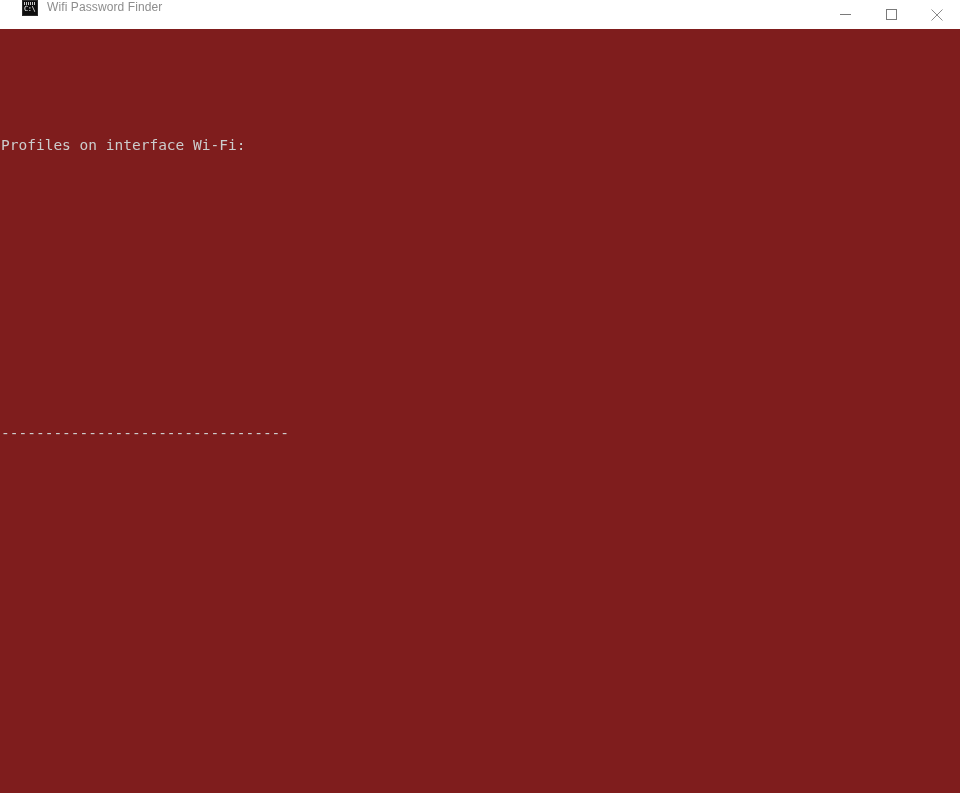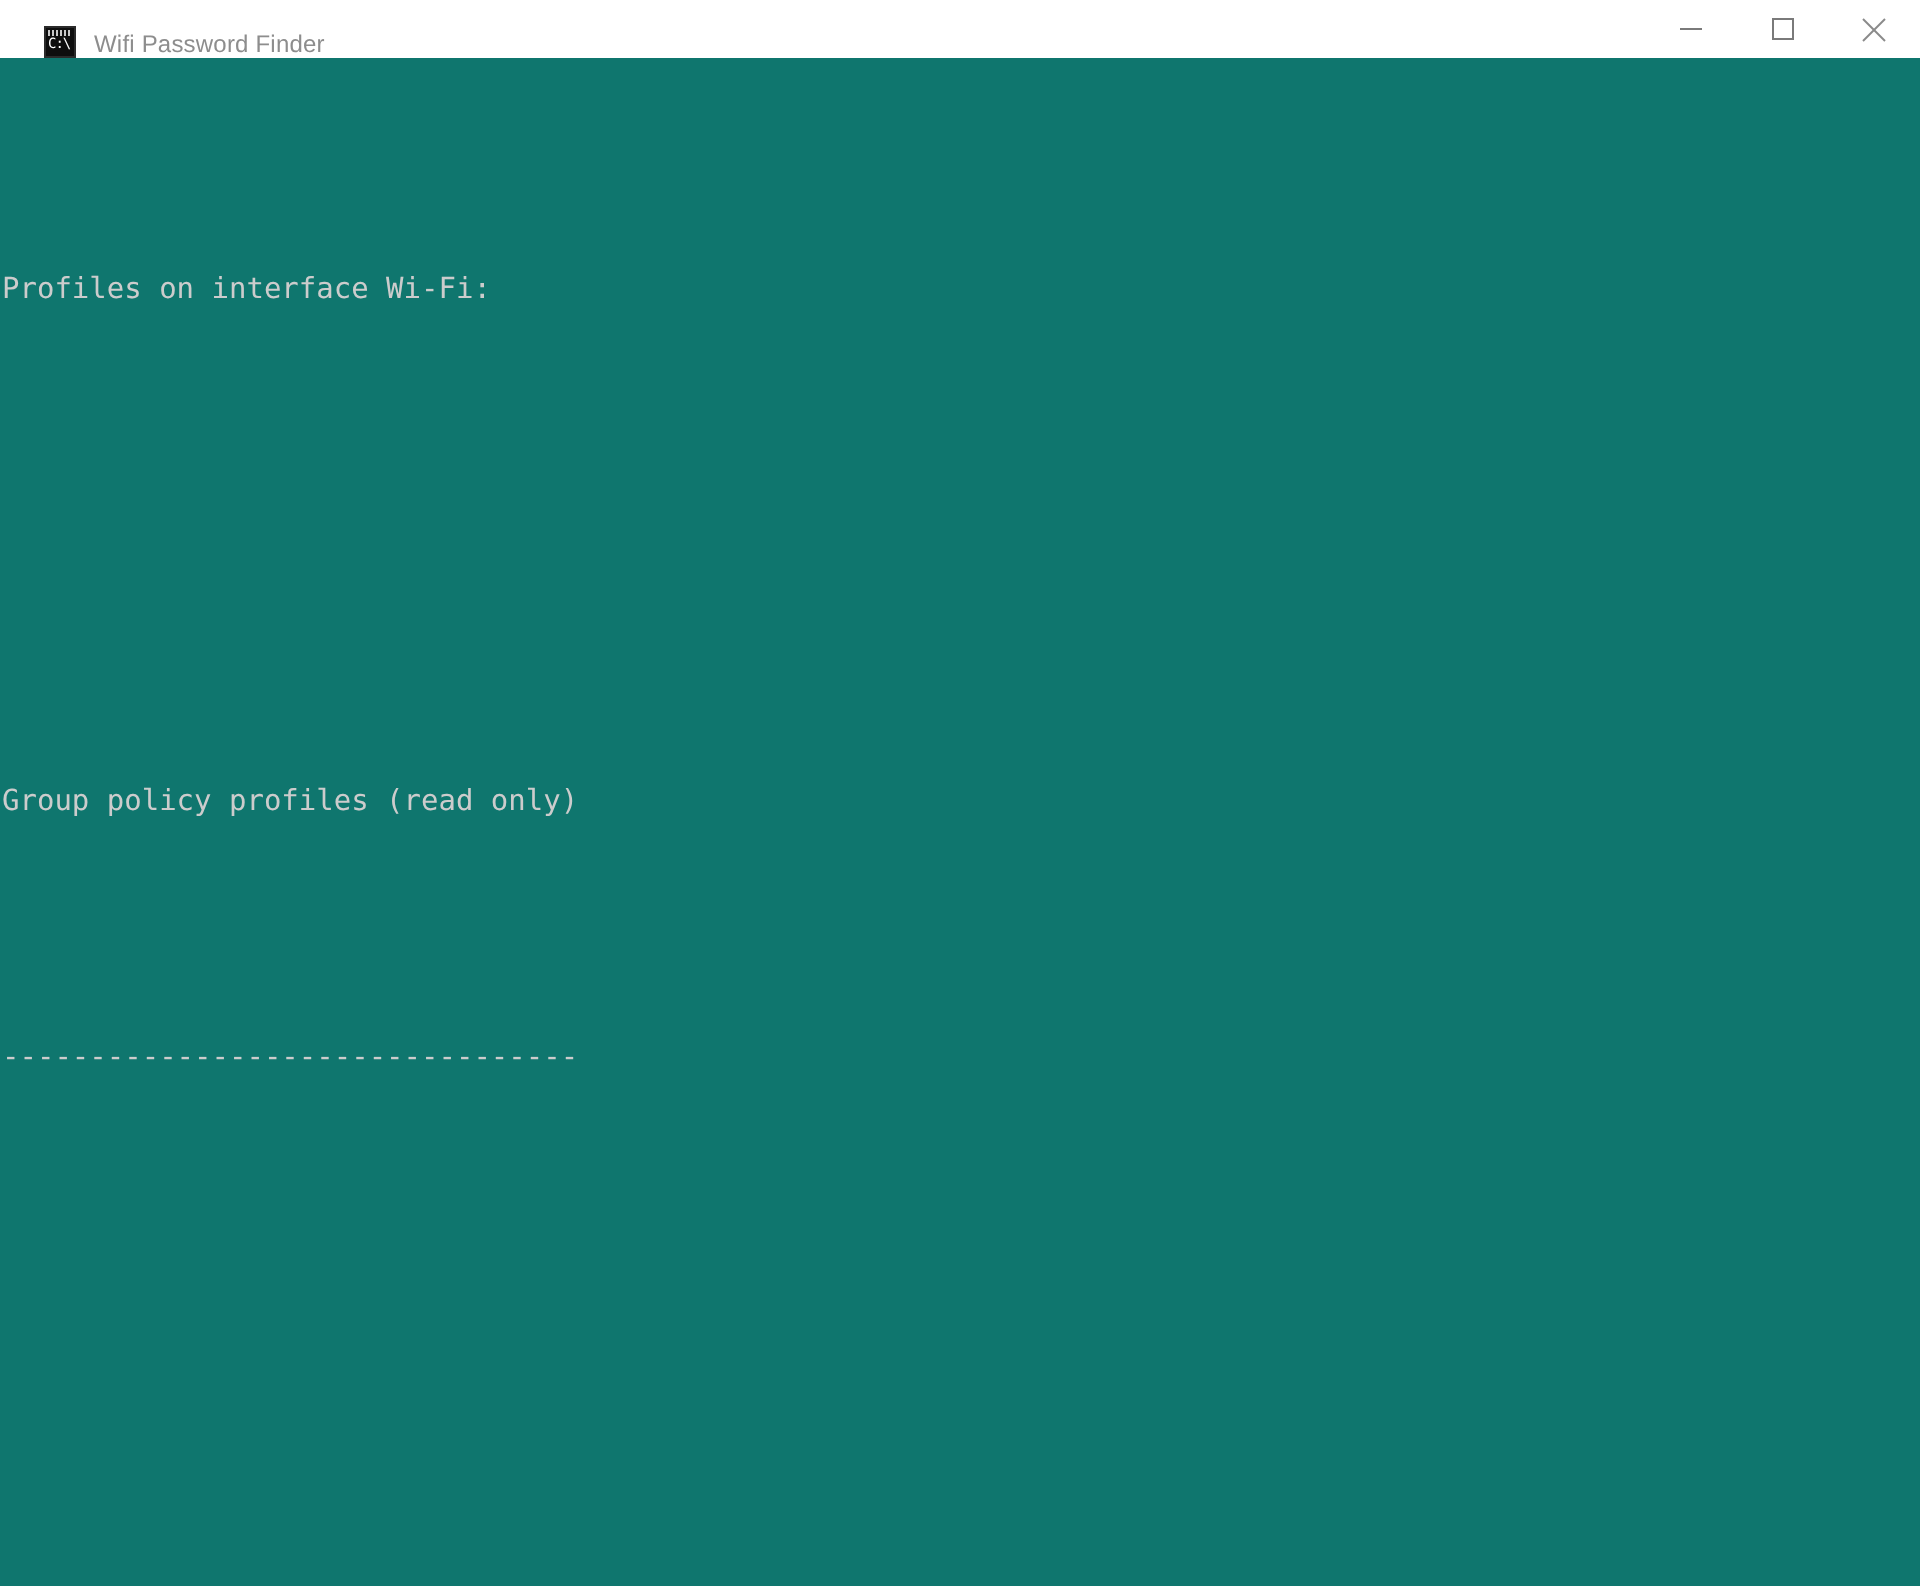--- a/index.html
+++ b/index.html
@@ -24,21 +24,21 @@
     flex-direction: column;
   }
 
   
   #title-bar {
     position: relative;
     height: 29px;
     min-height: 29px;
     background: #ffffff;
     display: flex;
-    align-items: flex-end;
+    align-items: flex-start;
     user-select: none;
   }
   #title-bar-icon {
     width: 16px;
     height: 16px;
     margin-left: 22px;
     margin-right: 9px;
     background: #0e0e0e;
     border: 1px solid #2b2b2b;
     box-sizing: border-box;
@@ -87,21 +87,21 @@
     justify-content: center;
     background: transparent;
     border: 0;
     padding: 0;
   }
   .win-btn svg { display: block; }
 
   
   #console-output {
     flex: 1 1 auto;
-    background: #0f766e;
+    background: #7f1d1d;
     color: #cccccc;
     font-family: "DejaVu Sans Mono", monospace;
     font-size: 14.5px;
     line-height: 32px;
     padding: 4px 0 0 0;
     white-space: pre;
     overflow: hidden;
     position: relative;
     letter-spacing: 0px;
   }
@@ -140,21 +140,20 @@
       </button>
     </div>
   </div>
 
   <div id="console-output">
 
     <span class="console-line">Profiles on interface Wi-Fi:</span>
 
     <span class="console-line"></span>
 
-    <span class="console-line">Group policy profiles (read only)</span>
 
     <span class="console-line">---------------------------------</span>
 
 
     <span class="console-line"></span>
 
     
 
     
 

